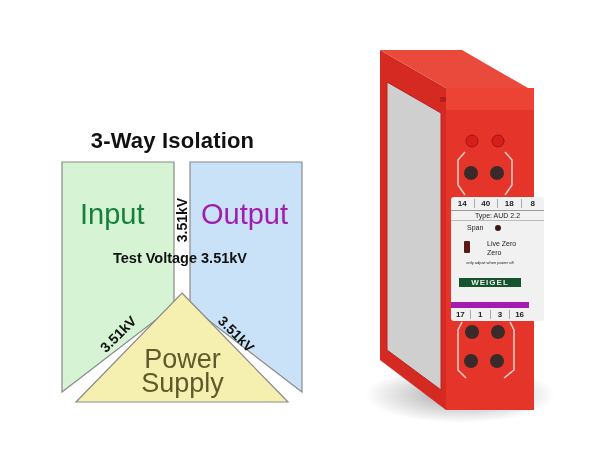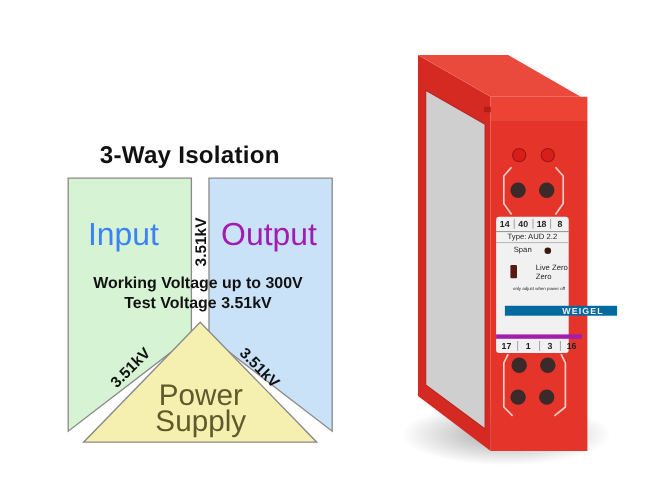--- a/index.html
+++ b/index.html
@@ -1,30 +1,30 @@
 <!DOCTYPE html>
 <html><head>
   <meta charset="utf-8">
   <style>
     html, body { margin:0; padding:0; background:#ffffff; }
     body { width:600px; height:450px; position:relative; overflow:hidden; font-family:"Liberation Sans", sans-serif; }
     .abs { position:absolute; }
     .title { left:0; top:128px; width:345px; text-align:center; font-weight:bold; font-size:22px; color:#111; letter-spacing:0.2px; }
     .diagram { left:0; top:0; }
-    .lbl-big { position:absolute; font-size:29px; color:#3b82f6; }
+    .lbl-big { position:absolute; font-size:29px; color:#15803d; }
     .lbl-out { color:#a21caf; }
     .lbl-ps { color:#5e5a2c; font-size:27px; line-height:24px; text-align:center; }
     .center-text { left:30px; top:249px; width:300px; text-align:center; font-weight:bold; font-size:14.5px; color:#111; line-height:18px; }
     .kv { position:absolute; font-weight:bold; font-size:14px; color:#111; white-space:nowrap; }
-    .label-table { position:absolute; left:451px; top:197px; width:66px; height:124px; background:#f1f1f1; border-radius:3px; font-size:7px; color:#222; }
+    .label-table { position:absolute; left:451px; top:197px; width:93px; height:124px; background:#f1f1f1; border-radius:3px; font-size:7px; color:#222; }
     .pins { display:flex; justify-content:space-around; font-weight:bold; font-size:8px; border-bottom:1px solid #999; padding:2px 0; }
     .pins span { flex:1; text-align:center; border-right:1px solid #aaa; }
     .pins span:last-child { border-right:none; }
     .type { text-align:center; font-size:7px; padding:1px 0; border-bottom:1px solid #bbb; }
-    .brand { position:absolute; left:8px; top:94px; width:62px; height:9px; background:#0369a1; color:#eee; font-weight:bold; font-size:8px; text-align:center; line-height:9px; letter-spacing:1px;padding-left:40px; }
+    .brand { position:absolute; left:8px; top:94px; width:62px; height:9px; background:#14532d; color:#eee; font-weight:bold; font-size:8px; text-align:center; line-height:9px; letter-spacing:1px; }
   </style>
 </head>
 <body>
 
 <div class="abs title">3-Way Isolation</div>
 
 <svg class="abs diagram" width="600" height="450">
 
   <polygon points="62,162 174,162 174,306 62,392" fill="#d6f3d3" stroke="#8a8a8a" stroke-width="1.2"></polygon>
 
@@ -34,21 +34,20 @@
 </svg>
 
 <div class="lbl-big" style="left:80px; top:198px;">Input</div>
 <div class="lbl-big lbl-out" style="left:201px; top:198px;">Output</div>
 <div class="lbl-big lbl-ps" style="left:130px; top:347px; width:105px;">
   <div>Power</div>
   <div>Supply</div>
 </div>
 
 <div class="abs center-text">
-  <div>Working Voltage up to 300V</div>
   <div>Test Voltage 3.51kV</div>
 </div>
 
 <div class="kv" style="left:160px; top:212px; transform:rotate(-90deg);">3.51kV</div>
 <div class="kv" style="left:96px; top:326px; transform:rotate(-45deg);">3.51kV</div>
 <div class="kv" style="left:214px; top:326px; transform:rotate(45deg);">3.51kV</div>
 
 <svg class="abs" width="600" height="450" style="left:0;top:0;">
   <defs>
     <radialGradient id="shadow" cx="50%" cy="50%" r="50%">
@@ -93,19 +92,19 @@
     <span>8</span>
   </div>
   <div class="type">Type: AUD 2.2</div>
   <div style="position:absolute; left:16px; top:27px; font-size:7px;">Span</div>
   <div style="position:absolute; left:44px; top:28px; width:6px; height:6px; border-radius:50%; background:#3a1a10;"></div>
   <div style="position:absolute; left:13px; top:44px; width:6px; height:12px; background:#5a1a14; border-radius:1px;"></div>
   <div style="position:absolute; left:36px; top:43px; font-size:7px;">Live Zero</div>
   <div style="position:absolute; left:36px; top:52px; font-size:7px;">Zero</div>
   <div style="position:absolute; left:4px; top:63px; font-size:4px; width:70px; text-align:center;">only adjust when power off</div>
   <div class="brand" style="top:81px;">WEIGEL</div>
-  <div class="pins" style="position:absolute; left:0; bottom:0; width:78px; border-top:4px solid #a21caf; border-bottom:none;">
+  <div class="pins" style="position:absolute; left:0; bottom:0; width:78px; border-top:6px solid #a21caf; border-bottom:none;">
     <span>17</span>
     <span>1</span>
     <span>3</span>
     <span>16</span>
   </div>
 </div>
 
 </body></html>

